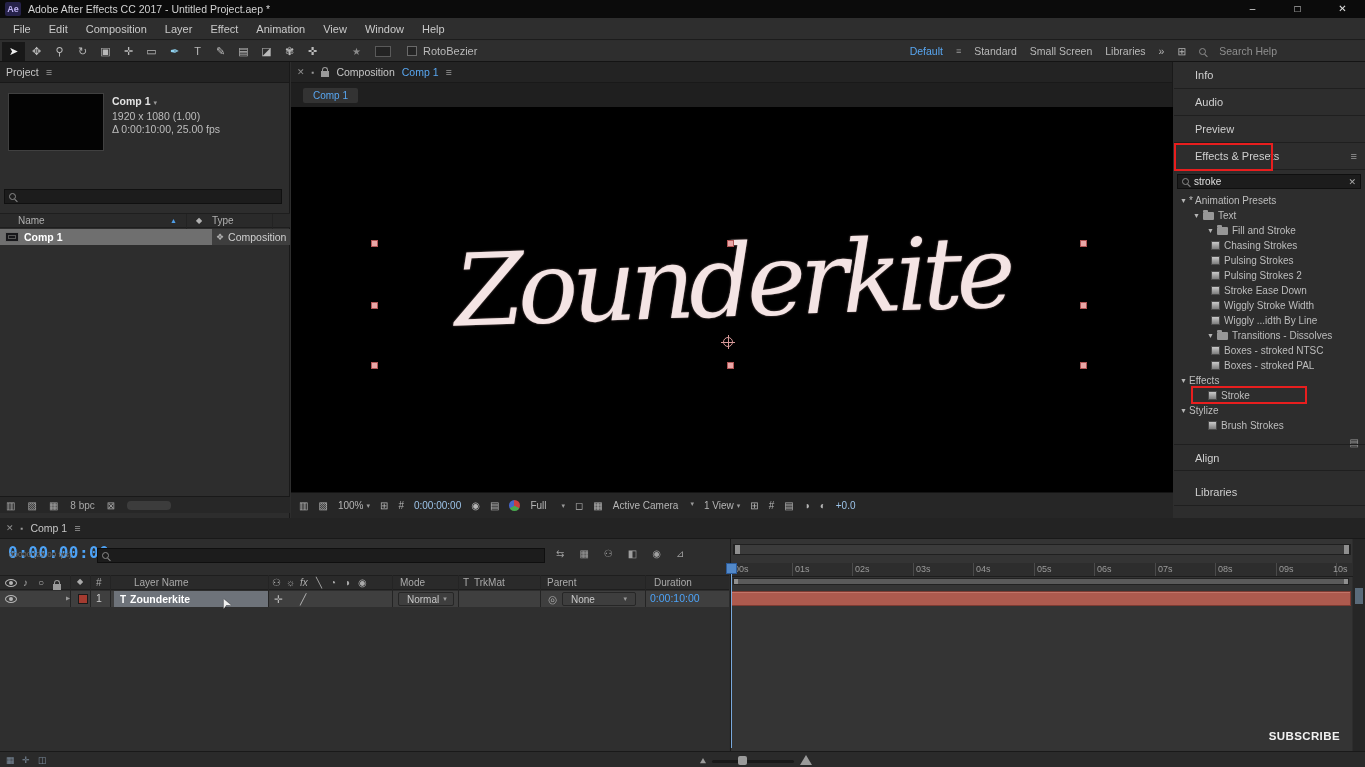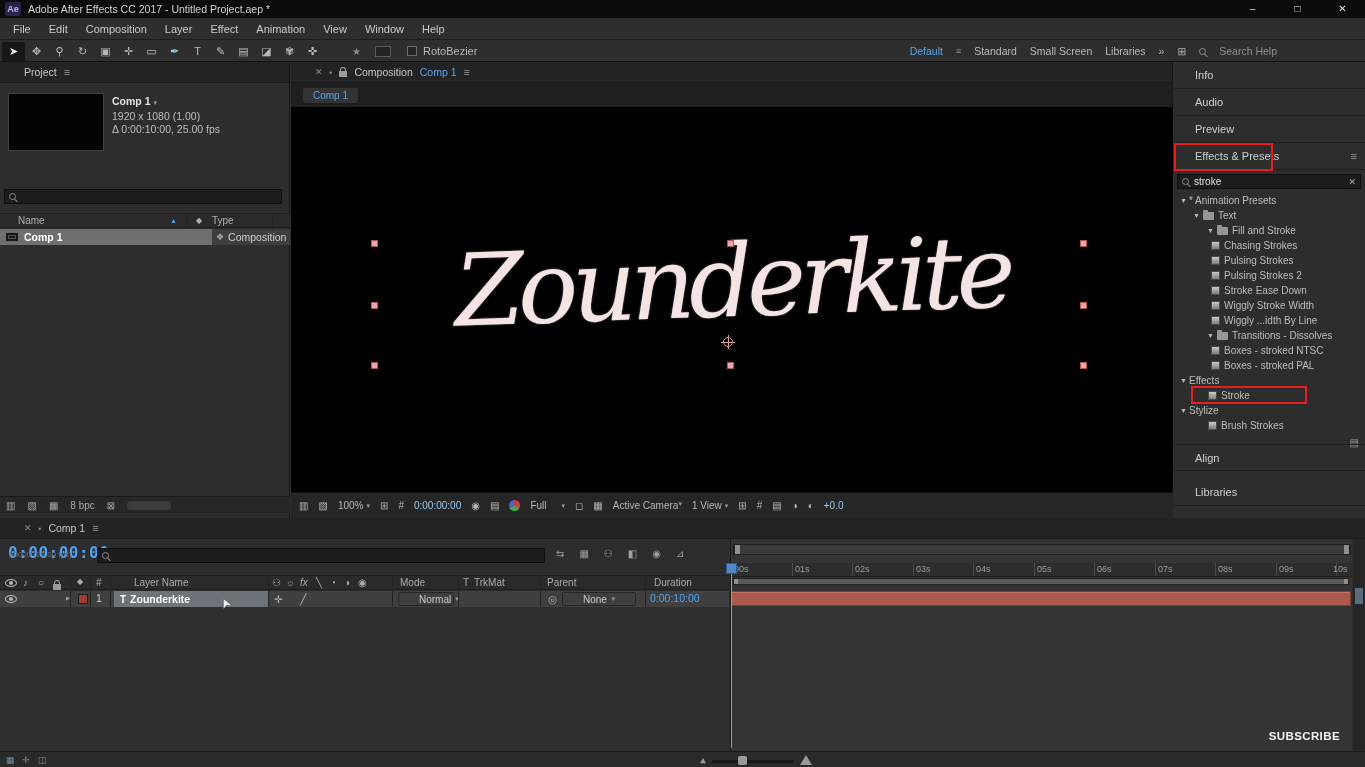--- a/index.html
+++ b/index.html
@@ -25,34 +25,34 @@
   .tb-swatch{width:16px;height:11px;background:#232323;border:1px solid #5a5a5a;margin-left:14px}
   .rb-check{width:10px;height:10px;border:1px solid #6a6a6a;background:#242424;margin-left:16px}
   .rb-label{margin-left:6px;color:#b9b9b9;font-size:11px}
   #ws-area{margin-left:auto;display:flex;align-items:center;gap:13px;margin-right:88px;font-size:10.5px}
   .ws{color:#b9b9b9}
   .ws.active{color:#58a6f0}
   .ws-menu{color:#9a9a9a;font-size:9px}
   .search-help{color:#8f8f8f}
 
   
-  .tabstrip{position:absolute;left:0;top:0;width:100%;height:21px;background:#232323;border-bottom:1px solid #191919;display:flex;align-items:center;padding-left:24px;gap:7px;font-size:10.5px;color:#c6c6c6}
+  .tabstrip{position:absolute;left:0;top:0;width:100%;height:21px;background:#232323;border-bottom:1px solid #191919;display:flex;align-items:center;padding-left:6px;gap:7px;font-size:10.5px;color:#c6c6c6}
   .tab-close{color:#8f8f8f;font-size:9px}
   .tab-bullet{color:#9a9a9a;font-size:8px}
   .pmenu{color:#9a9a9a}
   .blue{color:#58a6f0}
   .arr{font-size:7px;color:#9a9a9a}
   .mag{width:7px;height:7px;border:1px solid #8a8a8a;border-radius:50%;position:relative;display:inline-block;flex:none}
   .mag::after{content:"";position:absolute;width:4px;height:1px;background:#8a8a8a;right:-3px;bottom:-2px;transform:rotate(45deg)}
   .lock{width:8px;height:6px;background:#9a9a9a;position:relative;display:inline-block;margin-top:3px;flex:none}
   .lock::before{content:"";position:absolute;top:-4px;left:1px;width:4px;height:4px;border:1px solid #9a9a9a;border-bottom:none;border-radius:3px 3px 0 0}
   .icon-eye{width:12px;height:8px;border:1px solid #b5b5b5;border-radius:50%;position:relative;display:inline-block}
   .icon-eye::after{content:"";position:absolute;left:3px;top:1px;width:4px;height:4px;border-radius:50%;background:#b5b5b5}
   .vline{position:absolute;width:1px;background:#232323}
-  .dd{background:#3e3e3e;border:1px solid #262626;height:14px;display:inline-flex;align-items:center;padding:0 20px;gap:4px;font-size:10px;color:#c8c8c8;border-radius:2px}
+  .dd{background:#3e3e3e;border:1px solid #262626;height:14px;display:inline-flex;align-items:center;padding:0 8px;gap:4px;font-size:10px;color:#c8c8c8;border-radius:2px}
 
   
   #project{position:absolute;left:0;top:62px;width:290px;height:456px;background:#2d2d2d;border-right:1px solid #191919}
   #proj-thumb{position:absolute;left:8px;top:31px;width:96px;height:58px;background:#030303;border:1px solid #404040}
   #proj-info{position:absolute;left:112px;top:33px;line-height:13.5px;font-size:10.5px;color:#bdbdbd}
   #proj-info .name{color:#e2e2e2;font-weight:700}
   #proj-search{position:absolute;left:4px;top:127px;width:278px;height:15px;background:#1c1c1c;border:1px solid #101010;display:flex;align-items:center;padding-left:4px;gap:4px}
   #proj-cols{position:absolute;left:0;top:151px;width:290px;height:15px;background:#2a2a2a;border-top:1px solid #1e1e1e;border-bottom:1px solid #1e1e1e;font-size:10px;color:#b0b0b0}
   #proj-row{position:absolute;left:0;top:167px;width:290px;height:16px;background:#3e3e3e;font-size:10.5px}
   #proj-row .namecell{position:absolute;left:0;top:0;width:212px;height:16px;background:#6f6f6f;display:flex;align-items:center;gap:5px;padding-left:5px}
@@ -268,21 +268,21 @@
     <span class="tc-blue">0:00:00:00</span>
     <i>◉</i>
     <i>▤</i>
     <span class="channels"></span>
     <span class="dd-plain" style="display:flex;align-items:center;gap:15px">
       <span>Full</span>
         <i class="arr">▾</i>
     </span>
     <i>◻</i>
     <i>▦</i>
-    <span class="dd-plain" style="display:flex;align-items:flex-start;gap:0">
+    <span class="dd-plain" style="display:flex;align-items:flex-start;gap:12px">
       <span>Active Camera</span>
         <i class="arr">▾</i>
     </span>
     <span class="dd-plain" style="display:flex;align-items:center;gap:3px">
       <span>1 View</span>
         <i class="arr">▾</i>
     </span>
     <i>⊞</i>
     <i>#</i>
     <i>▤</i>

